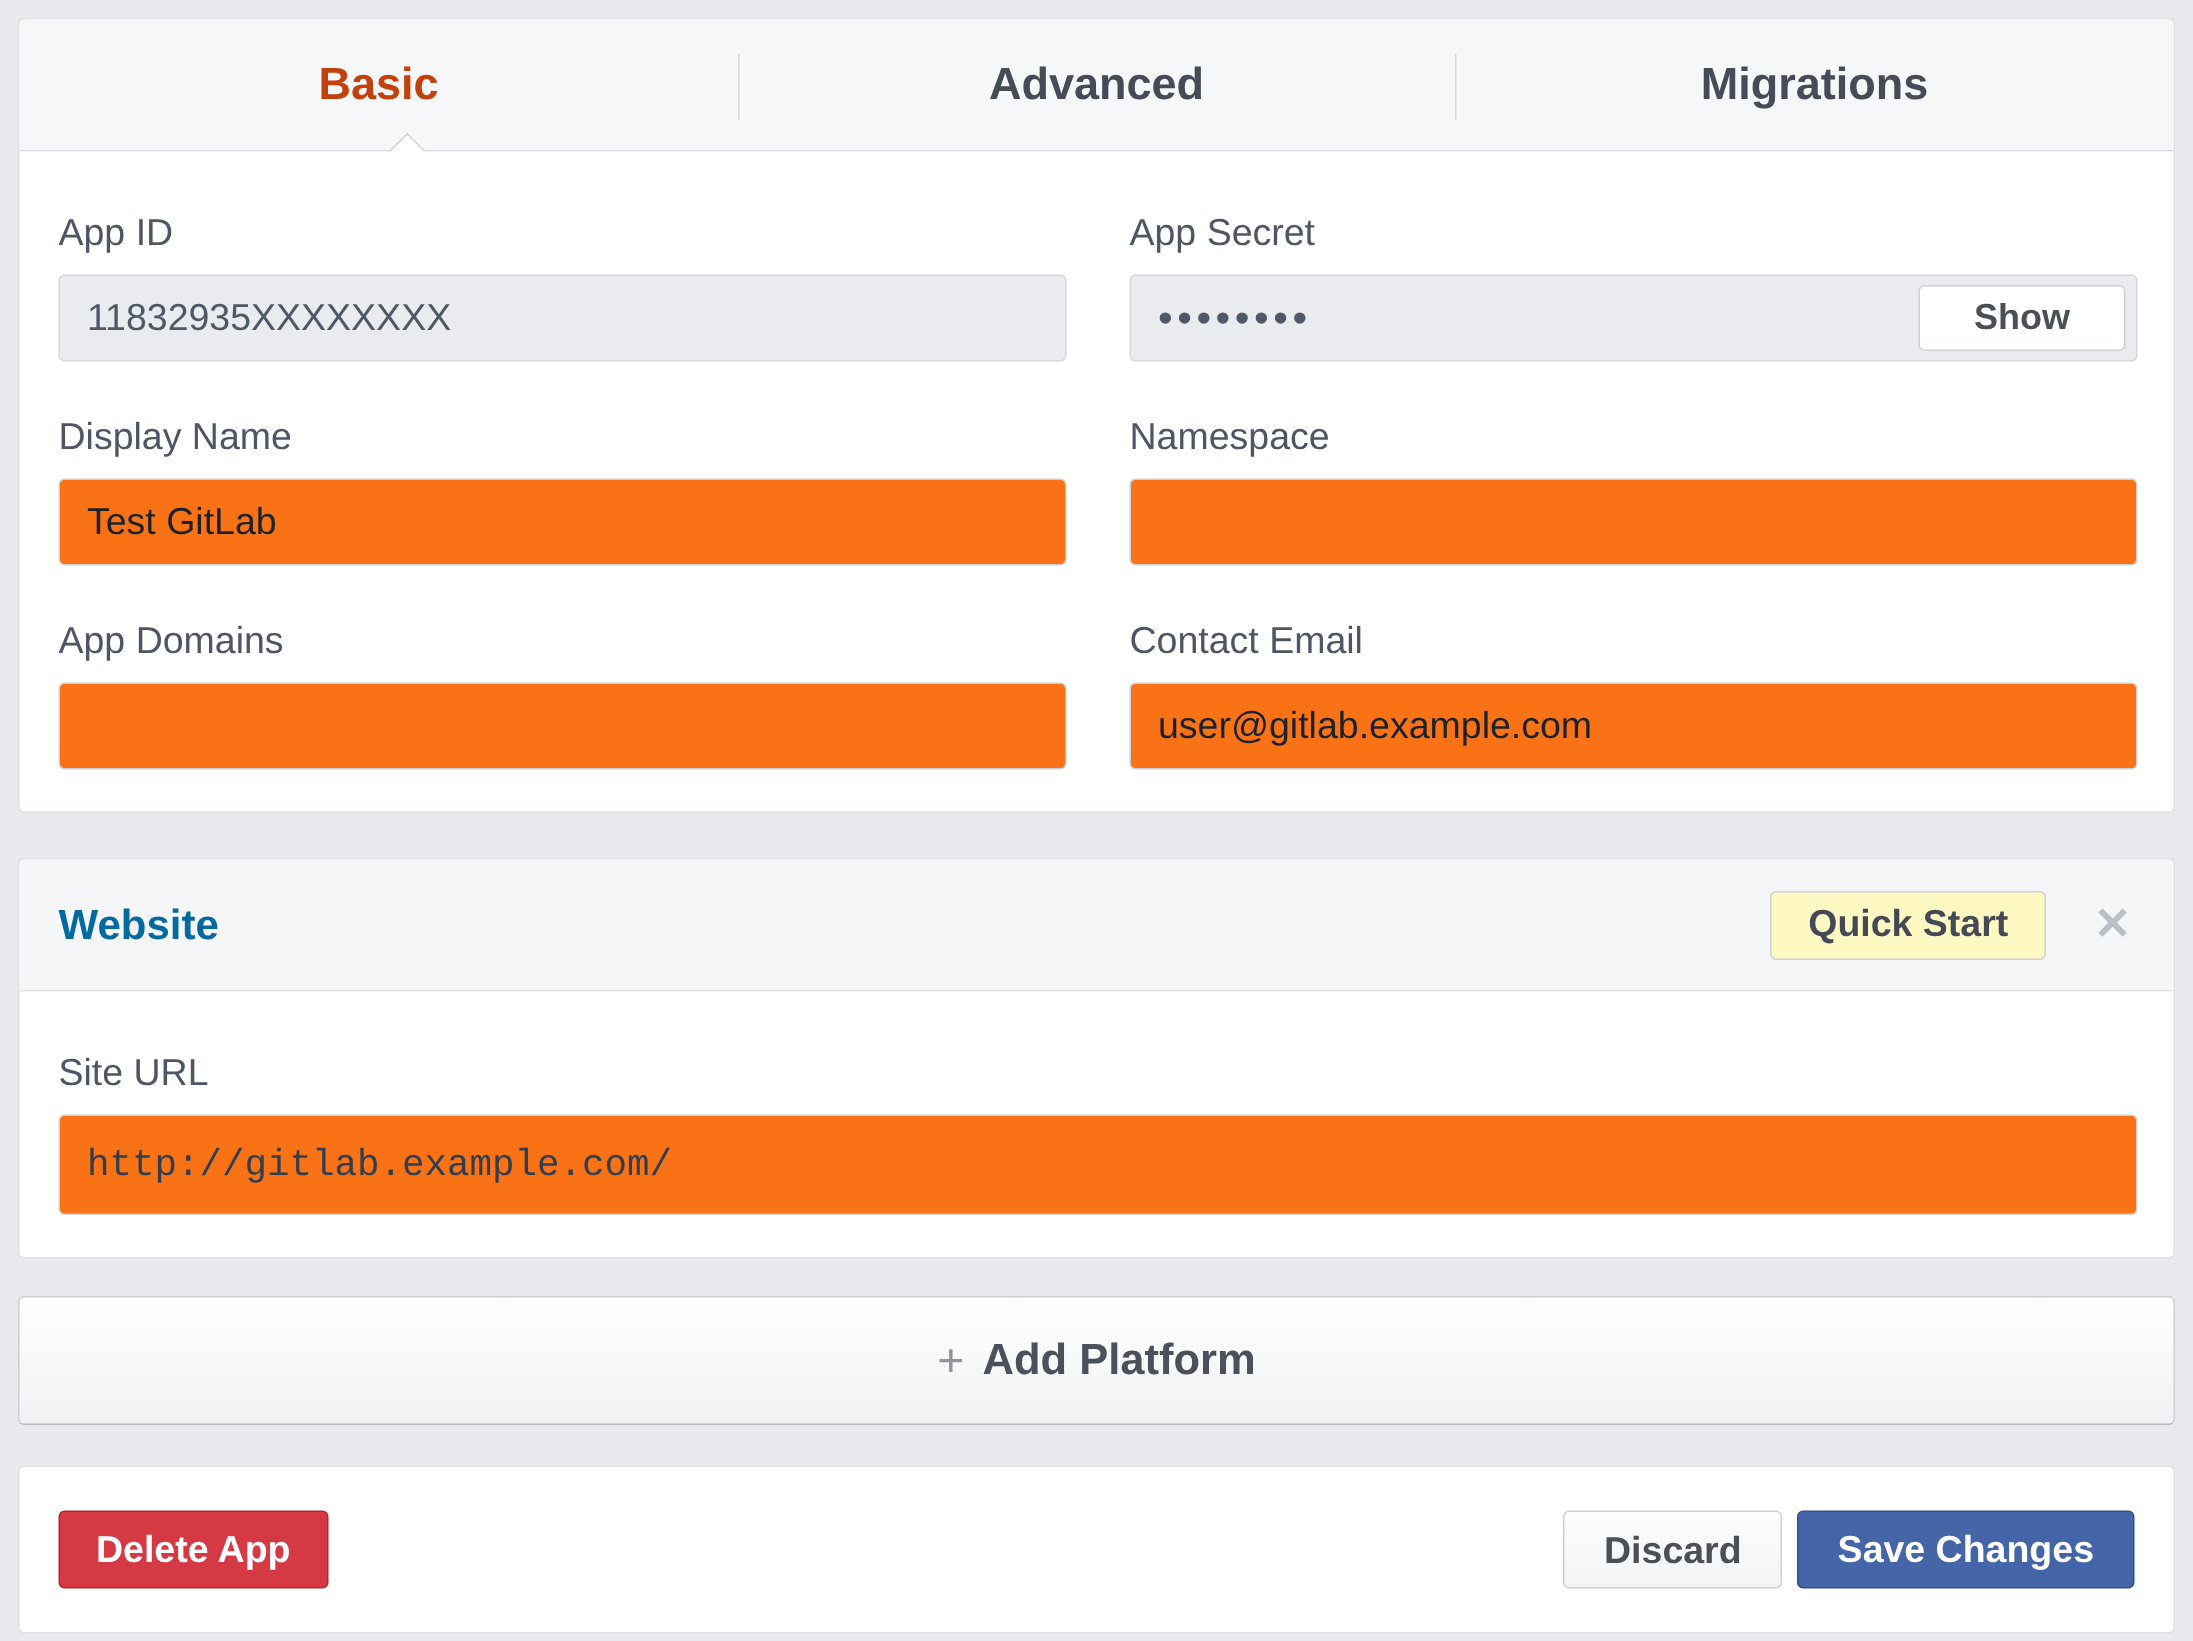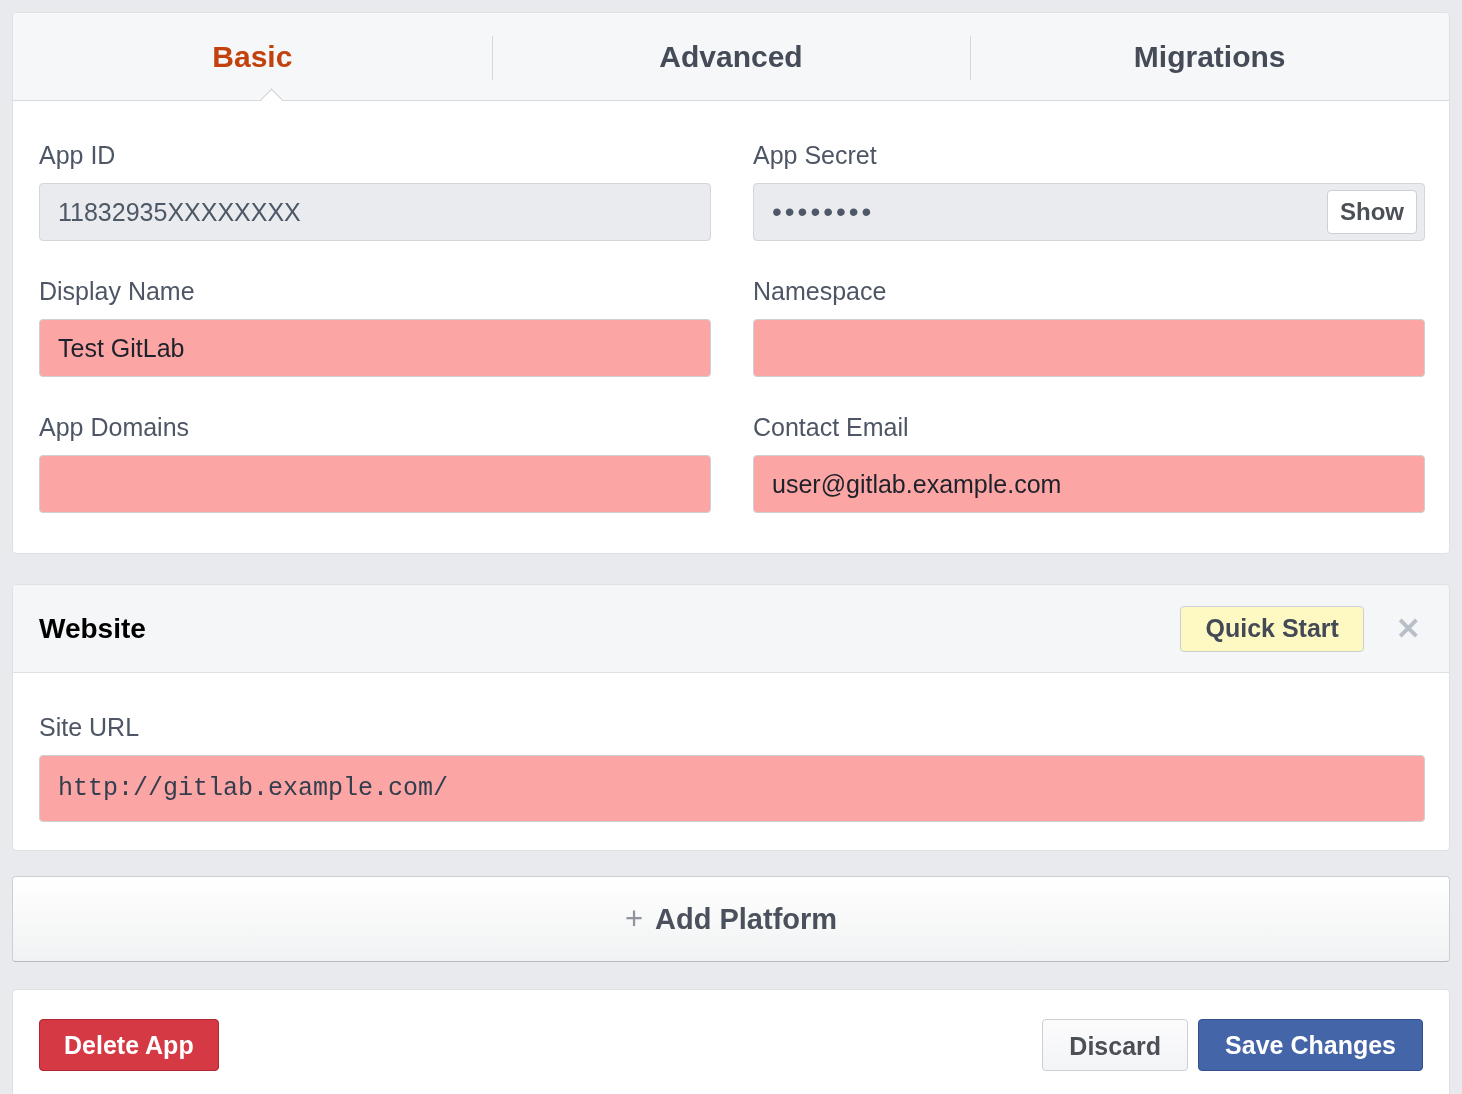--- a/index.html
+++ b/index.html
@@ -55,32 +55,32 @@
   }
 
   
   .form-grid {
     display:grid;
     grid-template-columns:1fr 1fr;
     column-gap:42px;
     padding:40px 24px 28px 26px;
   }
   .field { margin-bottom:36px; }
-  .field.last-row { margin-bottom:12px; }
+  .field.last-row { margin-bottom:0; }
   .field-label {
     font-size:25px;
     color:#4e5665;
     margin-bottom:13px;
   }
   .text-input {
     width:100%;
     height:58px;
     border:1px solid #ccd0d5;
     border-radius:4px;
-    background:#fca5a5;
+    background:#f97316;
     font-family:"Liberation Sans", sans-serif;
     font-size:25px;
     color:#1d2129;
     padding:0 18px;
     outline:none;
   }
   .text-input.disabled {
     background:#e9ebee;
     border-color:#d3d6db;
     color:#4e5867;
@@ -89,21 +89,21 @@
   .secret-input {
     font-size:28px;
     letter-spacing:3px;
     color:#39414e;
     padding-right:150px;
   }
   .show-btn {
     position:absolute;
     right:8px; top:7px;
     height:44px;
-    padding:0 12px;
+    padding:0 36px;
     background:#ffffff;
     border:1px solid #ccd0d5;
     border-radius:4px;
     font-family:"Liberation Sans", sans-serif;
     font-size:24px;
     font-weight:bold;
     color:#4b4f56;
     cursor:pointer;
   }
 
@@ -114,21 +114,21 @@
     align-items:center;
     height:88px;
     background:#f5f6f7;
     border-bottom:1px solid #dfe0e4;
     border-radius:4px 4px 0 0;
     padding:0 26px;
   }
   .section-title {
     font-size:28px;
     font-weight:bold;
-    color:#000000;
+    color:#0369a1;
     flex:1;
   }
   .quick-start-btn {
     height:46px;
     padding:0 24px;
     background:#fef9c3;
     border:1px solid #ccd0d5;
     border-radius:4px;
     font-family:"Liberation Sans", sans-serif;
     font-size:25px;

